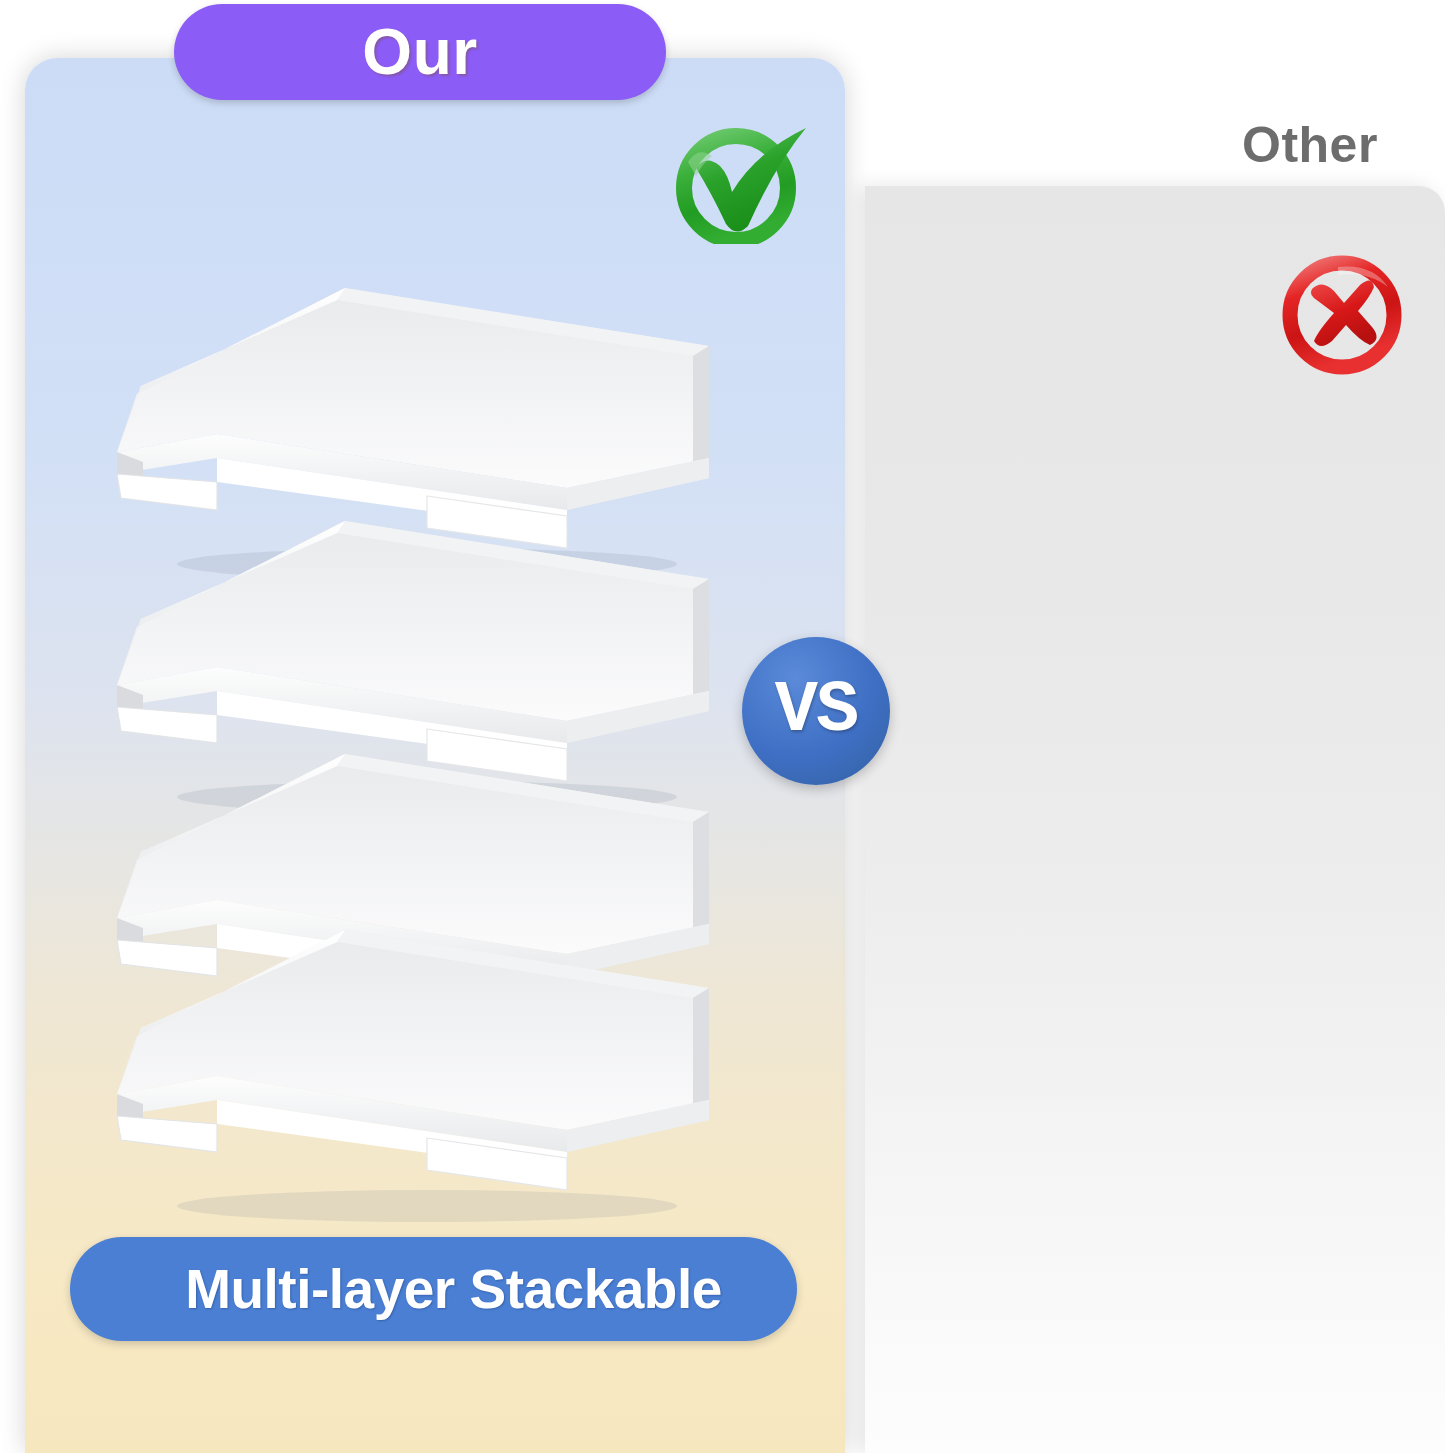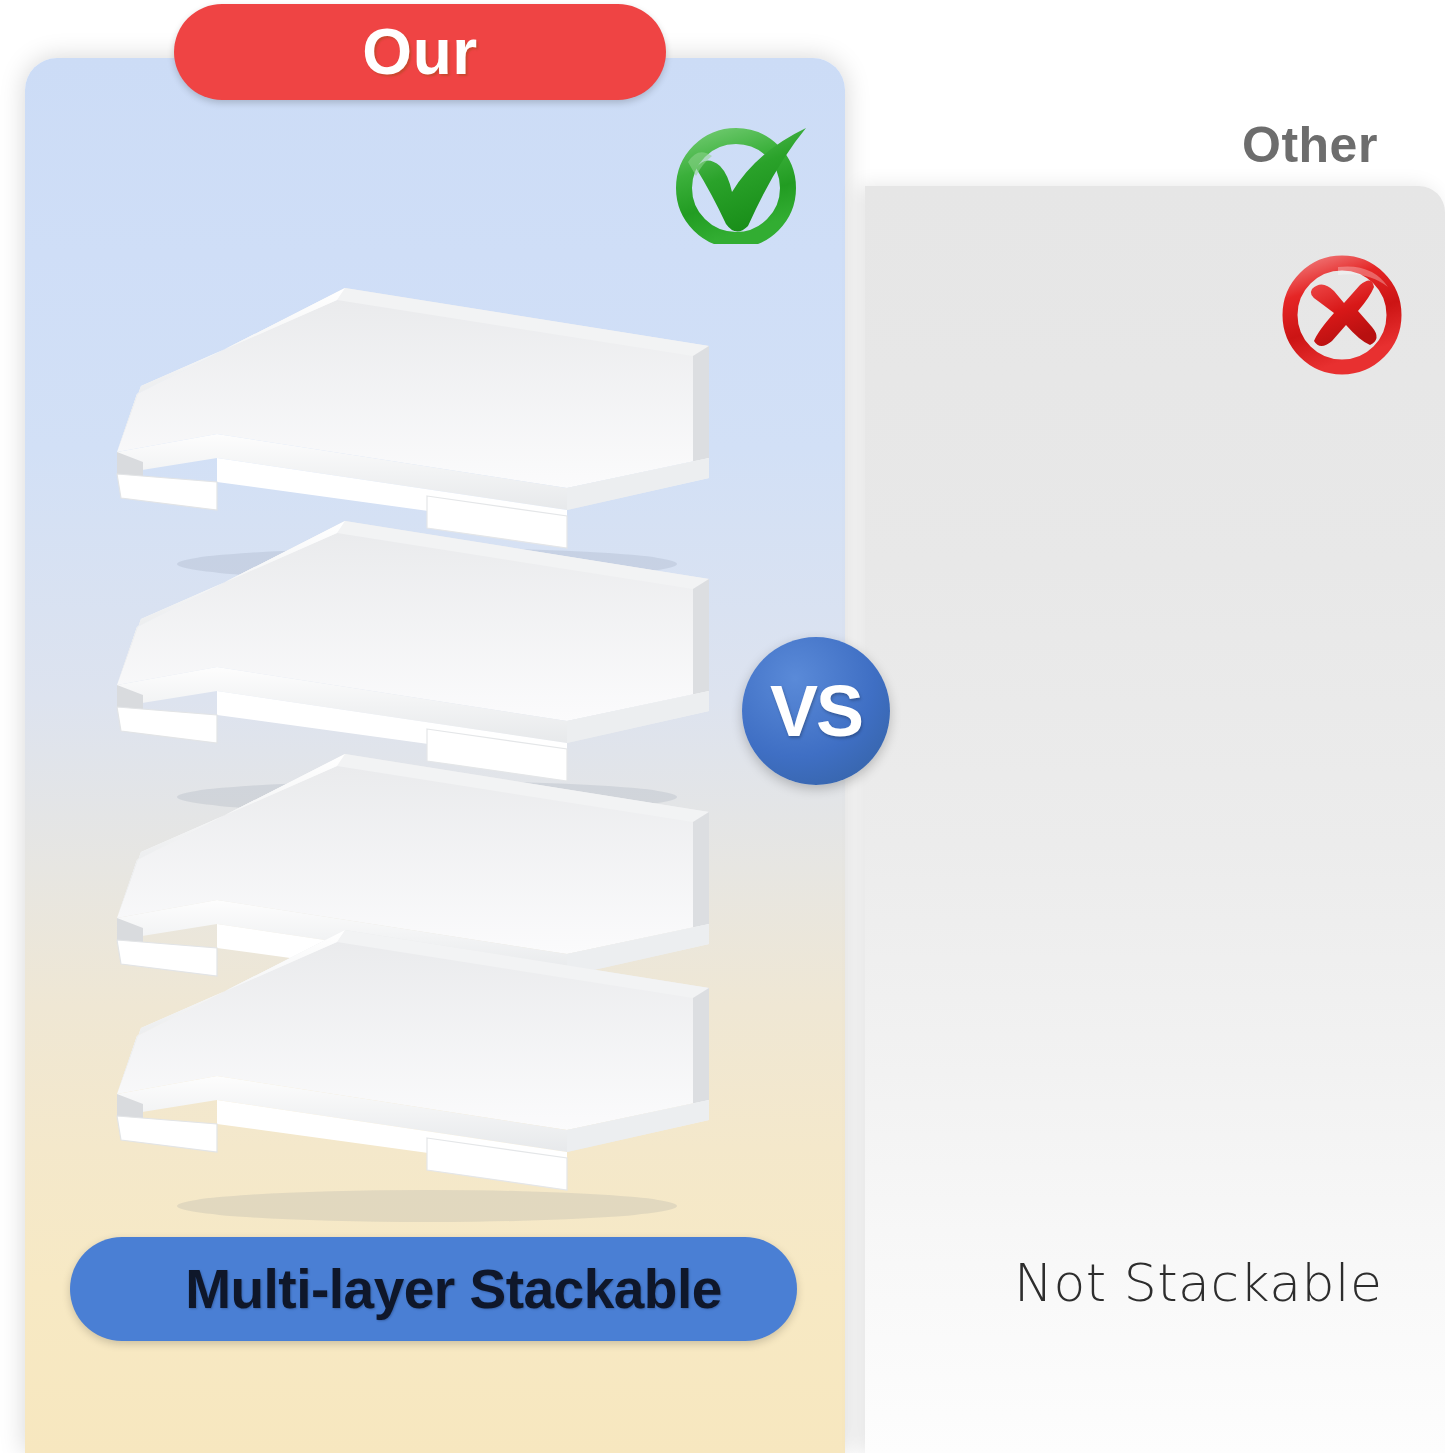--- a/index.html
+++ b/index.html
@@ -25,21 +25,21 @@
     border-radius:0 26px 0 0;
     background:linear-gradient(180deg,
         #e6e6e6 0%, #e8e8e8 30%, #ececec 52%,
         #f2f2f2 70%, #f8f8f8 85%, #fdfdfd 100%);
     box-shadow:-6px 0 20px rgba(0,0,0,.10);
   }
 
   
   #our-badge{
     position:absolute; left:174px; top:4px; width:492px; height:96px;
-    border-radius:48px; background:#ef4444;
+    border-radius:48px; background:#8b5cf6;
     display:flex; align-items:center; justify-content:center;
     box-shadow:0 3px 7px rgba(0,0,0,.18);
   }
   #our-badge .txt{
     color:#ffffff; font-size:64px; font-weight:bold; letter-spacing:.5px;
     text-shadow:2px 2px 2px rgba(120,80,0,.30);
     line-height:1;
   }
   #other-label{
     position:absolute; left:1242px; top:116px;
@@ -50,35 +50,36 @@
   #check-icon{position:absolute; left:672px; top:126px; width:160px; height:118px;}
   #cross-icon{position:absolute; left:1276px; top:253px; width:132px; height:124px;}
 
   
   #vs-badge{
     position:absolute; left:742px; top:637px; width:148px; height:148px;
     border-radius:50%;
     background:radial-gradient(circle at 36% 28%,#5a8ad8 0%,#3f6fc4 55%,#33609f 100%);
     display:flex;align-items:center;justify-content:center;
     box-shadow:0 4px 12px rgba(0,0,0,.22);
+    font-family:Liberation Mono, monospace;
   }
   #vs-badge .txt{
     color:#ffffff;font-size:72px;font-weight:bold;letter-spacing:-2px;line-height:1;
     text-shadow:1px 2px 3px rgba(0,0,0,.25);
   }
 
   
   #stack-pill{
     position:absolute; left:70px; top:1237px; width:727px; height:104px;
     border-radius:52px; background:#4a7fd4;
     display:flex;align-items:center;justify-content:center;
     box-shadow:0 3px 9px rgba(0,0,0,.18);
   }
   #stack-pill .txt{
-    color:#0f172a;font-size:55px;font-weight:bold;letter-spacing:-.5px;line-height:1;
+    color:#ffffff;font-size:55px;font-weight:bold;letter-spacing:-.5px;line-height:1;
     text-shadow:1px 1px 2px rgba(20,45,95,.35);
     margin-left:40px;
   }
   #not-stack-label{
     position:absolute; left:1014px; top:1253px;
     font-size:52px; color:#2d2d2d; font-weight:300; letter-spacing:.5px;
     font-family:"DejaVu Sans",sans-serif;
   }
 
   
@@ -285,17 +286,16 @@
   </div>
 
   <div id="vs-badge">
     <span class="txt">VS</span>
   </div>
 
   <div id="stack-pill">
     <span class="txt">Multi-layer Stackable</span>
   </div>
 
-  <div id="not-stack-label">Not Stackable</div>
 
   <span class="hidden-text">BOOK FOR ADULTS</span>
   <span class="hidden-text">Therapy</span>
 </div>
 
 </body></html>

